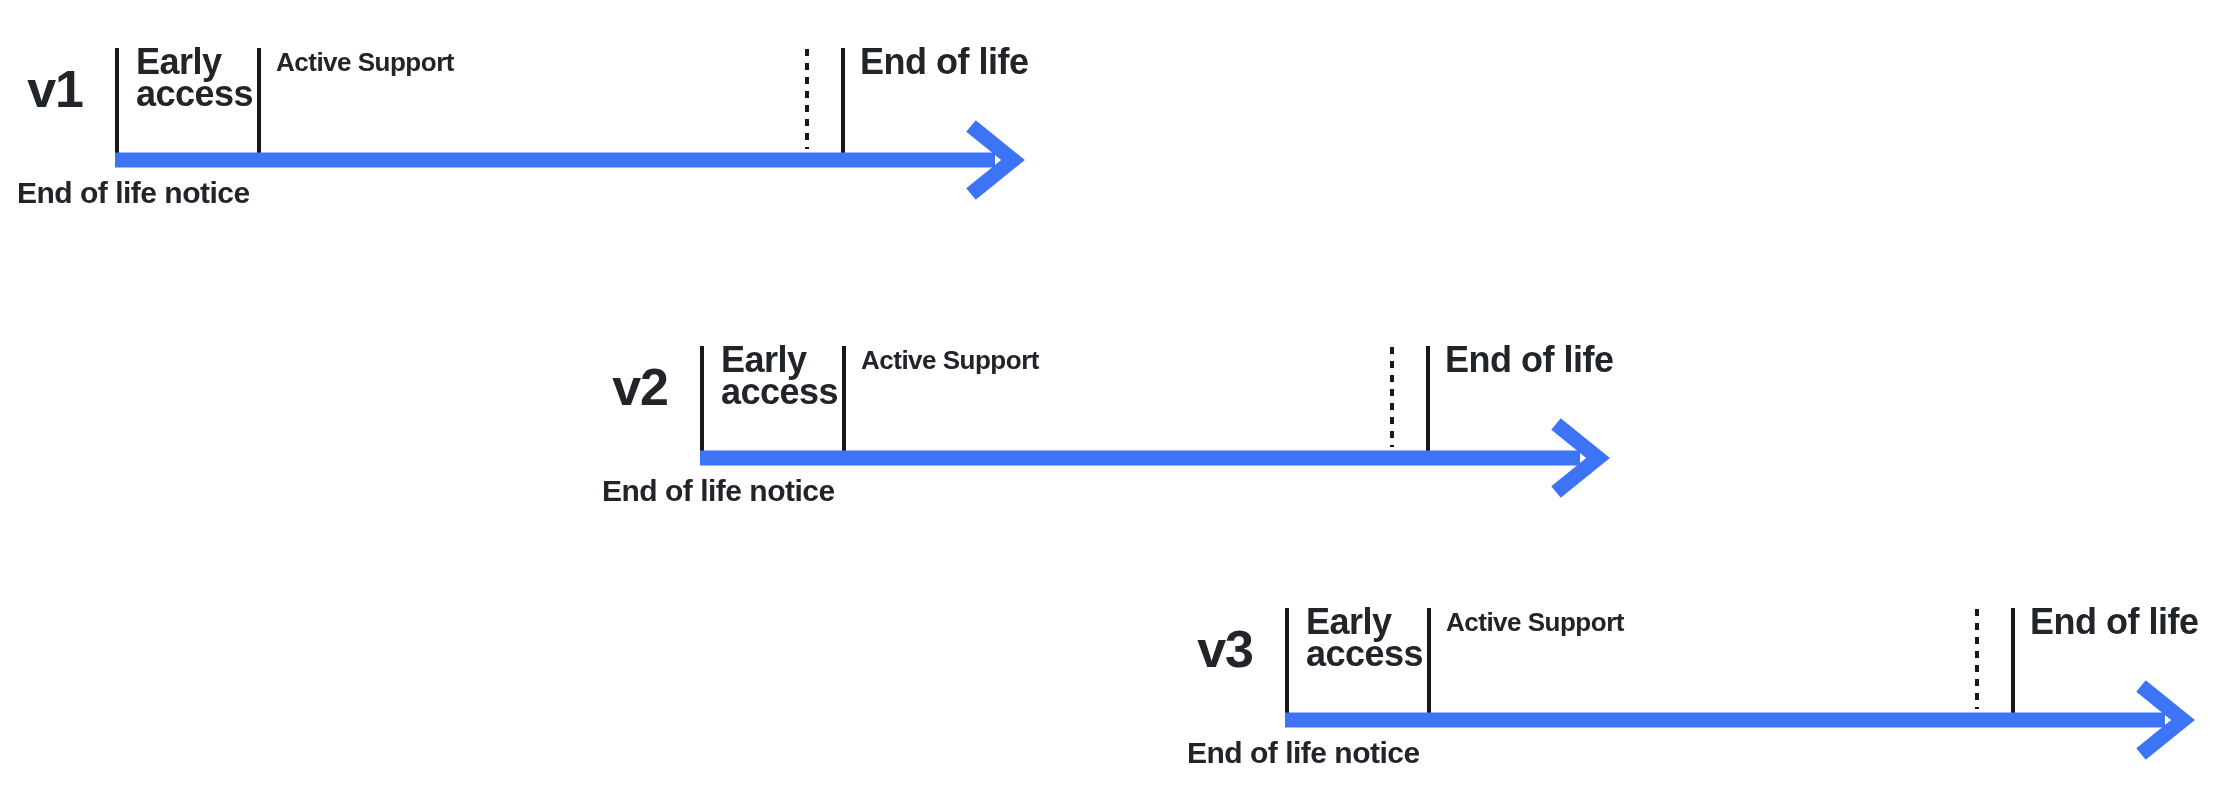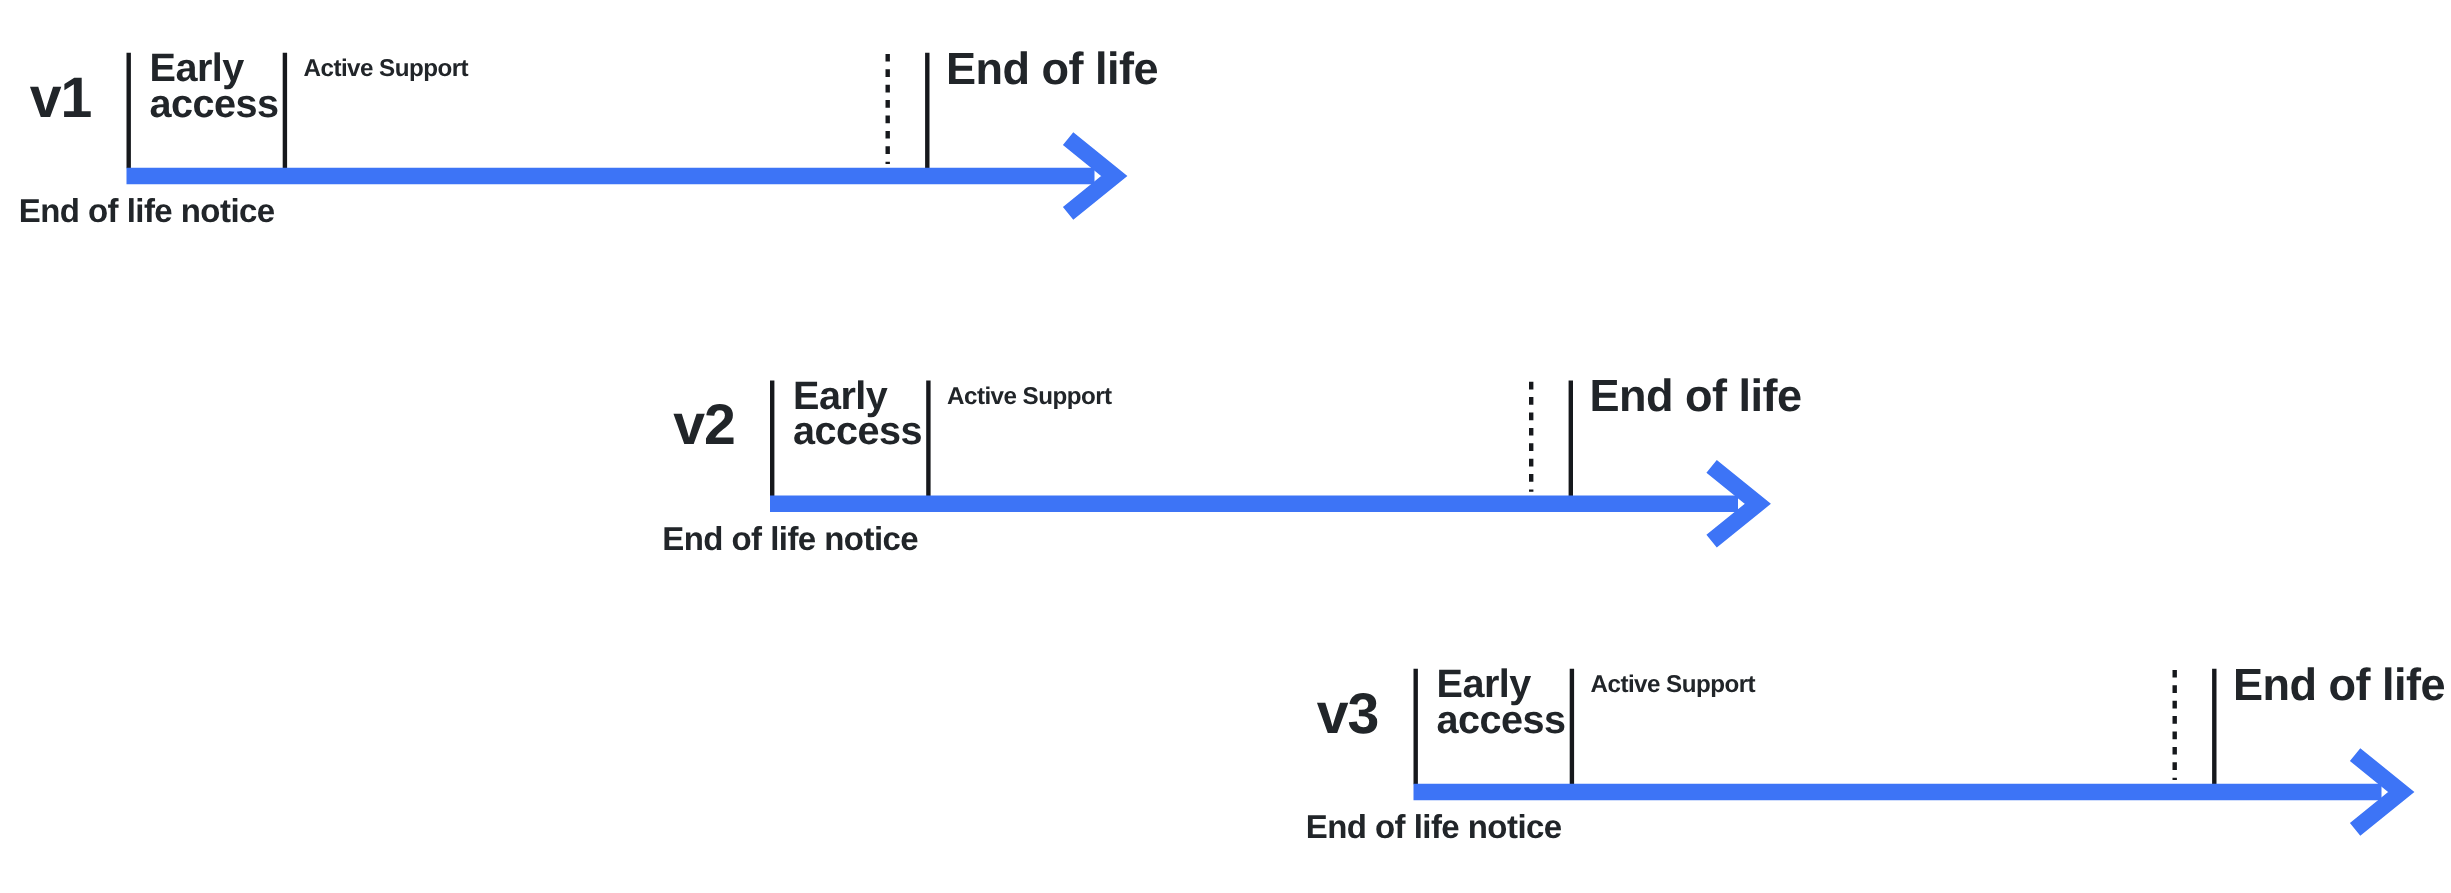--- a/index.html
+++ b/index.html
@@ -76,28 +76,28 @@
   .label-early {
     left: 119px;
     top: 3px;
     width: 122px;
     font-size: 36px;
     line-height: 32px;
   }
   .label-active {
     left: 259px;
     top: 3px;
-    font-size: 22px;
+    font-size: 26px;
     line-height: 32px;
     white-space: nowrap;
   }
   .label-eol {
     left: 843px;
     top: 3px;
-    font-size: 41px;
+    font-size: 36px;
     line-height: 32px;
     white-space: nowrap;
   }
   .label-notice {
     left: 0;
     top: 134px;
     width: 785px;
     font-size: 30px;
     line-height: 32px;
     white-space: nowrap;

